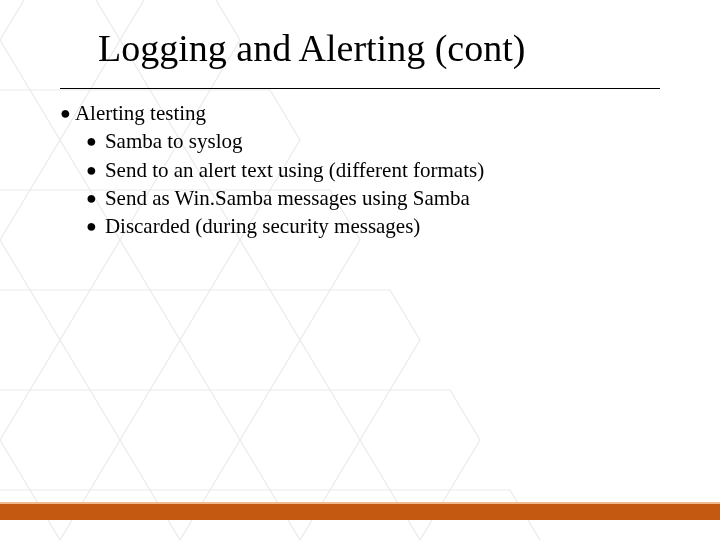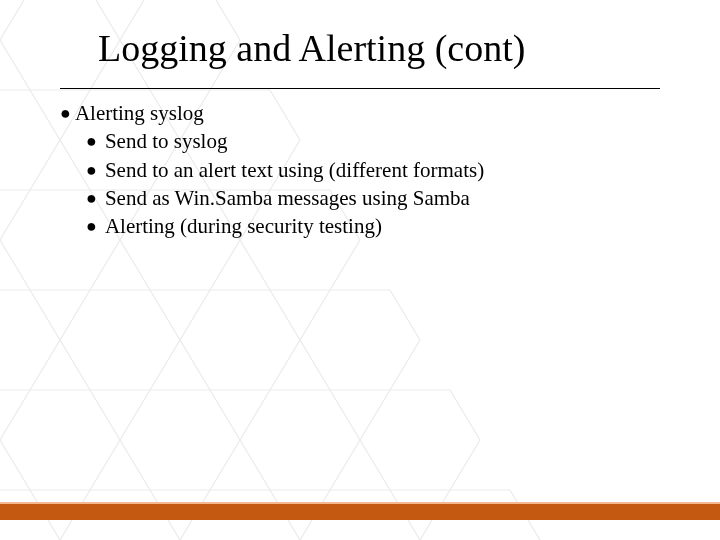--- a/index.html
+++ b/index.html
@@ -102,34 +102,34 @@
   </g>
 </svg>
 
 <div class="slide">
   <h1 class="title">Logging and Alerting (cont)</h1>
   <hr class="title-rule">
 
   <div class="content">
     <div class="lvl1">
       <span class="bullet">●</span>
-      <span>Alerting syslog</span>
+      <span>Alerting testing</span>
     </div>
     <div class="lvl2">
       <span class="bullet">●</span>
-      <span>Send to syslog</span>
+      <span>Samba to syslog</span>
     </div>
     <div class="lvl2">
       <span class="bullet">●</span>
       <span>Send to an alert text using (different formats)</span>
     </div>
     <div class="lvl2">
       <span class="bullet">●</span>
       <span>Send as Win.Samba messages using Samba</span>
     </div>
     <div class="lvl2">
       <span class="bullet">●</span>
-      <span>Alerting (during security testing)</span>
+      <span>Discarded (during security messages)</span>
     </div>
   </div>
 
   <div class="footer-bar"></div>
 </div>
 
 </body></html>

